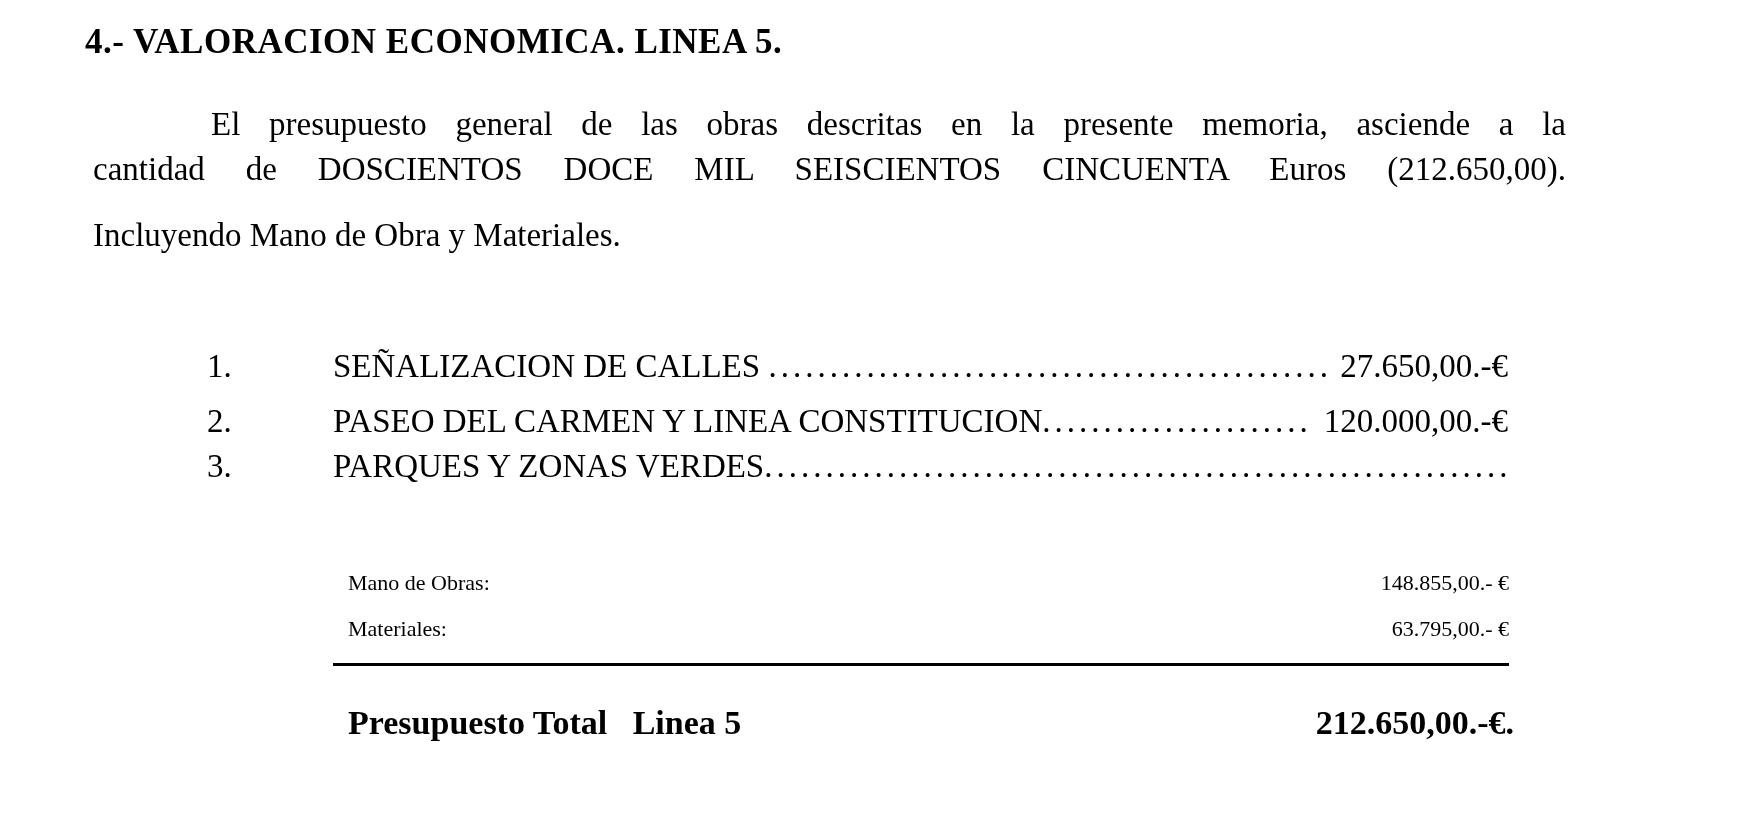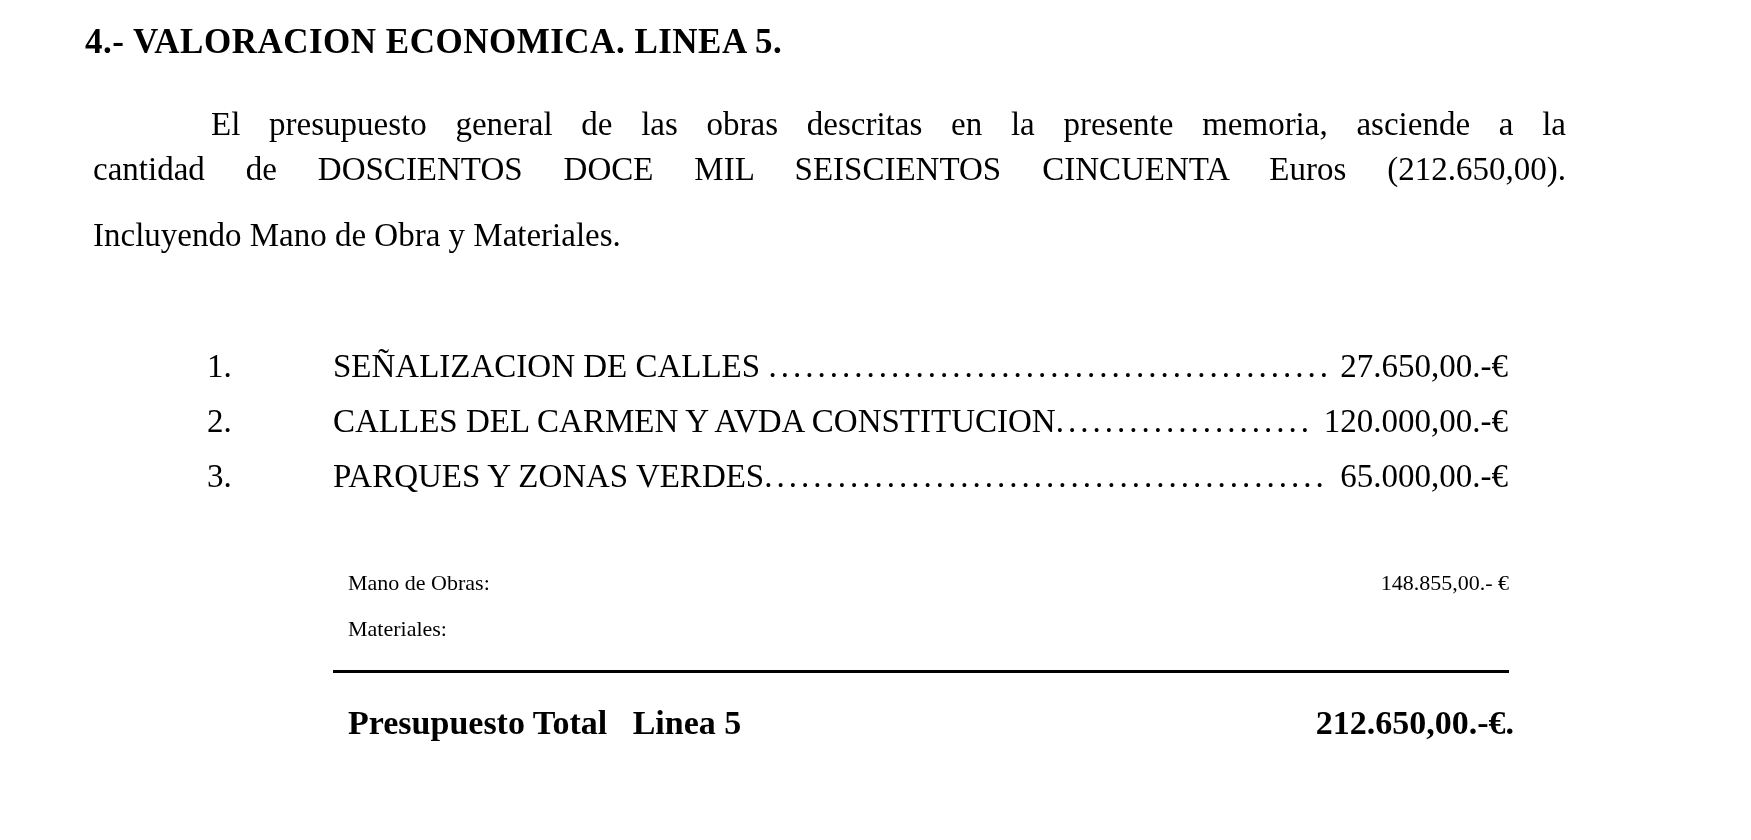--- a/index.html
+++ b/index.html
@@ -90,21 +90,21 @@
   }
   .srow {
     display: flex;
     justify-content: space-between;
     align-items: baseline;
   }
   .srow .slabel { padding-left: 15px; white-space: pre; }
   .srow .samount { white-space: pre; }
   .srow.underlined {
     border-bottom: 3px solid #000000;
-    padding-bottom: 18px;
+    padding-bottom: 11px;
   }
   .totalrow {
     position: absolute;
     left: 333px;
     top: 700px;
     width: 1181px;
     display: flex;
     justify-content: space-between;
     align-items: baseline;
     font-size: 34px;
@@ -132,43 +132,43 @@
 
     <div class="lrow">
       <span class="num">1.</span>
       <span class="llabel">SEÑALIZACION DE CALLES </span>
       <span class="leader">........................................................................................................................................</span>
       <span class="amount">27.650,00.-€</span>
     </div>
 
     <div class="lrow">
       <span class="num">2.</span>
-      <span class="llabel">CALLES DEL CARMEN Y AVDA CONSTITUCION</span>
+      <span class="llabel">PASEO DEL CARMEN Y LINEA CONSTITUCION</span>
       <span class="leader">........................................................................................................................................</span>
       <span class="amount">120.000,00.-€</span>
     </div>
 
     <div class="lrow">
       <span class="num">3.</span>
       <span class="llabel">PARQUES Y ZONAS VERDES</span>
       <span class="leader">........................................................................................................................................</span>
-      <span class="amount">65.000,00.-€</span>
     </div>
 
   </div>
 
   <div class="summary">
 
     <div class="srow">
       <span class="slabel">Mano de Obras:</span>
       <span class="samount">148.855,00.- €</span>
     </div>
 
     <div class="srow underlined">
       <span class="slabel">Materiales:</span>
+      <span class="samount">63.795,00.- €</span>
     </div>
 
   </div>
 
   <div class="totalrow">
     <span class="tlabel">Presupuesto Total   Linea 5</span>
     <span class="tamount">212.650,00.-€.</span>
   </div>
 
 </div>

